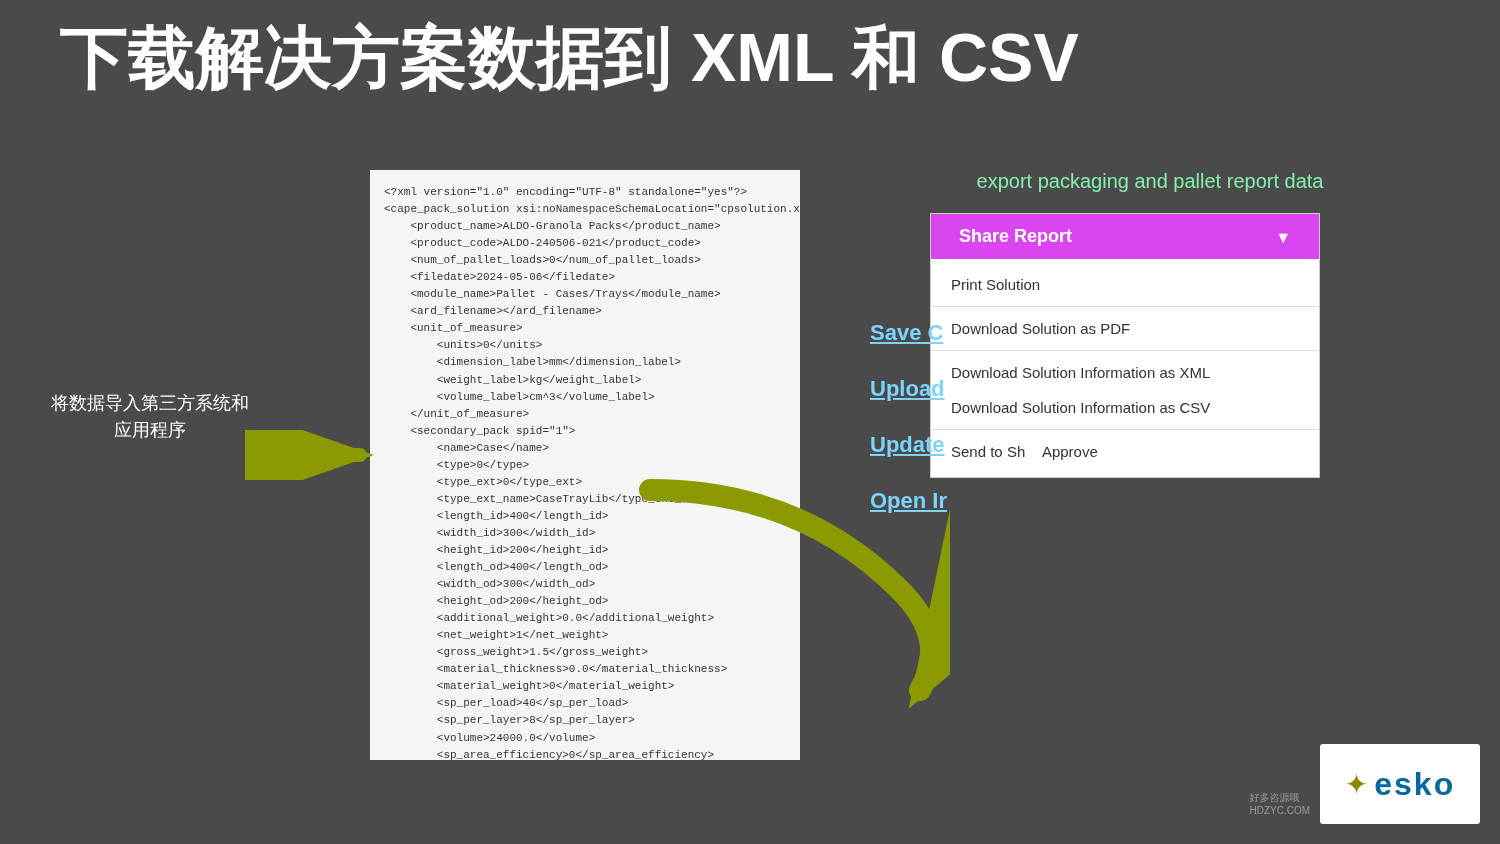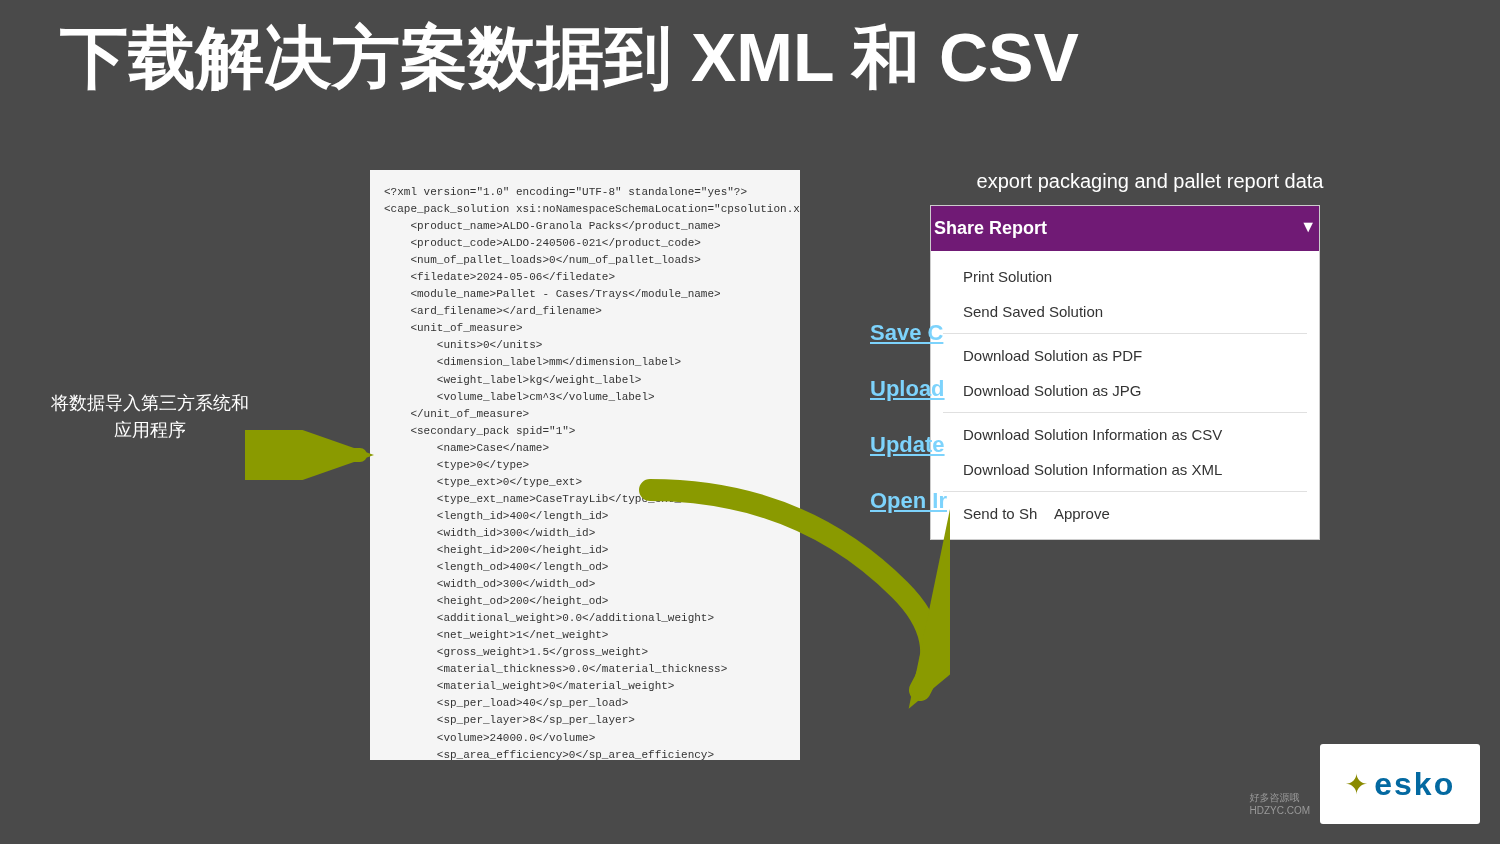--- a/index.html
+++ b/index.html
@@ -62,52 +62,52 @@
 
     
     .right-section {
       position: absolute;
       top: 170px;
       left: 870px;
       width: 560px;
     }
     .export-label {
       font-size: 20px;
-      color: #ffffff;
-      margin-bottom: 12px;
+      color: #86efac;
+      margin-bottom: 20px;
       text-align: center;
     }
 
     
     .share-report-dropdown {
       background-color: #ffffff;
       border: 1px solid #ccc;
       width: 390px;
       margin-left: 60px;
     }
     .share-report-header {
-      background-color: #701a75;
-      padding: 12px 3px;
+      background-color: #d946ef;
+      padding: 12px 28px;
       display: flex;
-      align-items: flex-start;
+      align-items: flex-end;
       justify-content: space-between;
       cursor: pointer;
     }
     .share-report-title {
       font-size: 18px;
       font-weight: bold;
       color: #ffffff;
     }
     .dropdown-arrow {
       color: #ffffff;
       font-size: 16px;
     }
     .dropdown-menu {
       background: #ffffff;
-      padding: 8px 12px;
+      padding: 8px 0;
     }
     .dropdown-item {
       padding: 9px 20px;
       font-size: 15px;
       color: #333;
       cursor: pointer;
       display: block;
     }
     .dropdown-divider {
       height: 1px;
@@ -219,27 +219,25 @@
 <div class="right-section">
   <p class="export-label">export packaging and pallet report data</p>
 
   <div class="share-report-dropdown">
     <div class="share-report-header">
       <span class="share-report-title">Share Report</span>
       <span class="dropdown-arrow">▼</span>
     </div>
     <div class="dropdown-menu">
       <span class="dropdown-item">Print Solution</span>
-      <span class="dropdown-item">Send Saved Solution</span>
       <div class="dropdown-divider"></div>
       <span class="dropdown-item">Download Solution as PDF</span>
-      <span class="dropdown-item">Download Solution as JPG</span>
       <div class="dropdown-divider"></div>
+      <span class="dropdown-item">Download Solution Information as XML</span>
       <span class="dropdown-item">Download Solution Information as CSV</span>
-      <span class="dropdown-item">Download Solution Information as XML</span>
       <div class="dropdown-divider"></div>
       <span class="dropdown-item">Send to Sh&nbsp;&nbsp;&nbsp;&nbsp;Approve</span>
     </div>
   </div>
 </div>
 
 <div class="left-links">
   <span class="side-link">Save C</span>
   <span class="side-link">Upload</span>
   <span class="side-link">Update</span>

